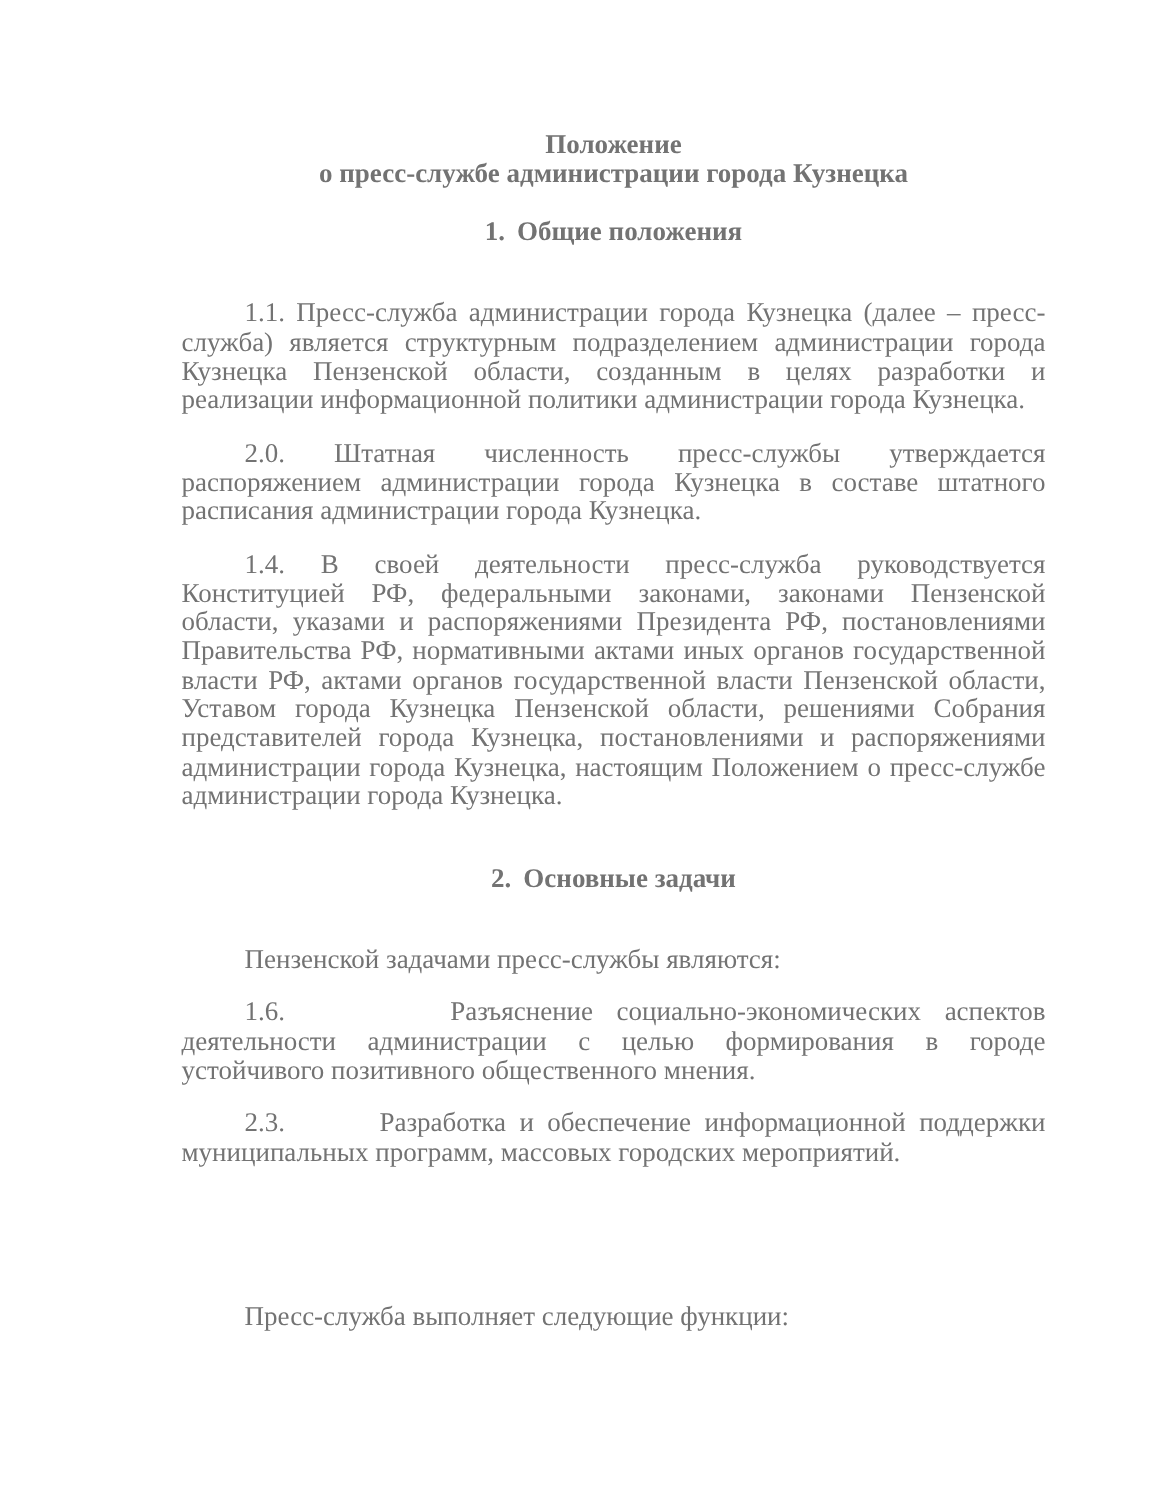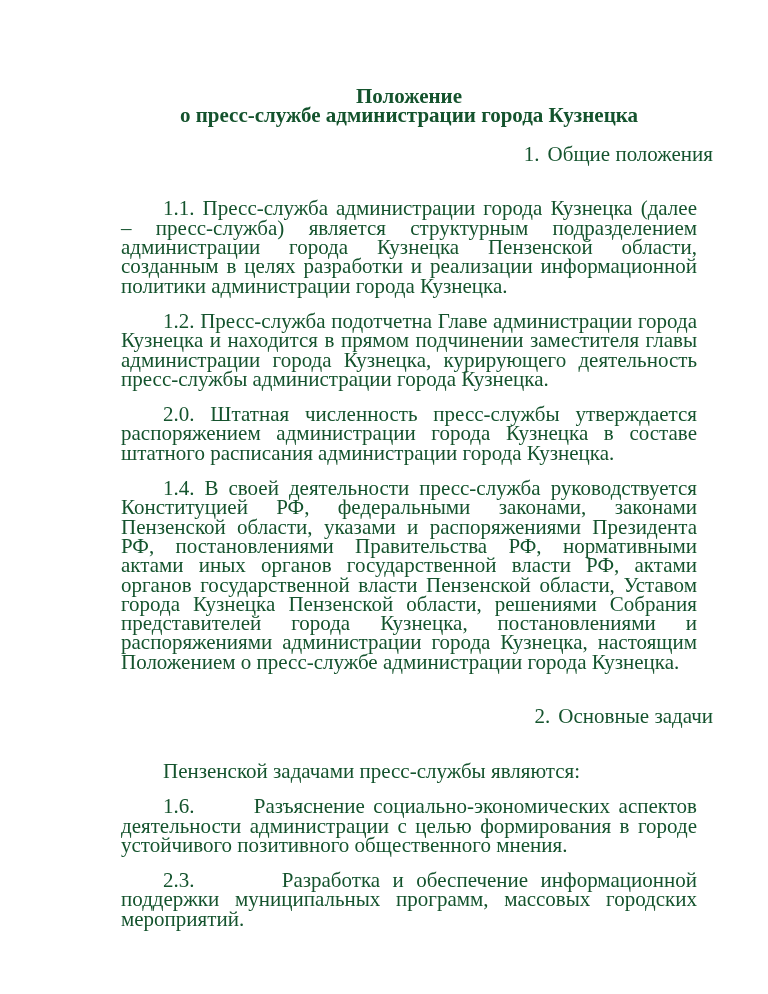--- a/index.html
+++ b/index.html
@@ -1,26 +1,26 @@
 <!DOCTYPE html>
 <html><head>
   <meta charset="utf-8">
   <style>
     html, body { margin: 0; padding: 0; background: #ffffff; }
     body { width: 768px; height: 994px; overflow: hidden; position: relative; }
     .page {
       position: absolute; left: 0; top: 0; width: 768px; height: 994px;
-      background: #ffffff; color: #14532d;
+      background: #ffffff; color: #737373;
       font-family: "Liberation Serif", "DejaVu Serif", serif;
-      font-size: 21px; line-height: 19.3px;
+      font-size: 18px; line-height: 19.3px;
     }
     .content { position: absolute; left: 105px; top: 87px; width: 608px; }
     .title { text-align: center; font-weight: bold; margin: 0; }
     .title-line { display: block; }
-    .heading { text-align: right; font-weight: normal; margin: 0; }
+    .heading { text-align: center; font-weight: bold; margin: 0; }
     .heading .num { margin-right: 8px; }
     .para { text-align: justify; text-align-last: left; margin: 16px; text-indent: 42px; }
     .sp { height: 19.3px; }
   </style>
 </head>
 <body>
 
 <div class="page">
   <div class="content">
 
@@ -31,21 +31,20 @@
 
     <div class="sp"></div>
 
     <div class="heading">
       <span class="num">1.</span><span>Общие положения</span>
     </div>
 
     <div class="sp"></div>
 
     <p class="para">1.1. Пресс-служба администрации города Кузнецка (далее – пресс-служба) является структурным подразделением администрации города Кузнецка Пензенской области, созданным в целях разработки и реализации информационной политики администрации города Кузнецка.</p>
-    <p class="para">1.2. Пресс-служба  подотчетна Главе администрации города Кузнецка и находится в прямом подчинении заместителя главы администрации города Кузнецка, курирующего деятельность пресс-службы администрации города Кузнецка.</p>
     <p class="para">2.0. Штатная численность пресс-службы утверждается распоряжением администрации города Кузнецка в составе штатного расписания администрации города Кузнецка.</p>
     <p class="para">1.4. В своей деятельности пресс-служба руководствуется Конституцией РФ, федеральными законами, законами Пензенской области, указами и распоряжениями Президента РФ, постановлениями Правительства РФ, нормативными актами иных органов государственной власти РФ, актами органов государственной власти Пензенской области, Уставом города Кузнецка Пензенской области, решениями Собрания представителей города Кузнецка, постановлениями и распоряжениями администрации города Кузнецка, настоящим Положением о пресс-службе администрации города Кузнецка.</p>
 
     <div class="sp"></div>
 
     <div class="heading">
       <span class="num">2.</span><span>Основные задачи</span>
     </div>
 
     <div class="sp"></div>

